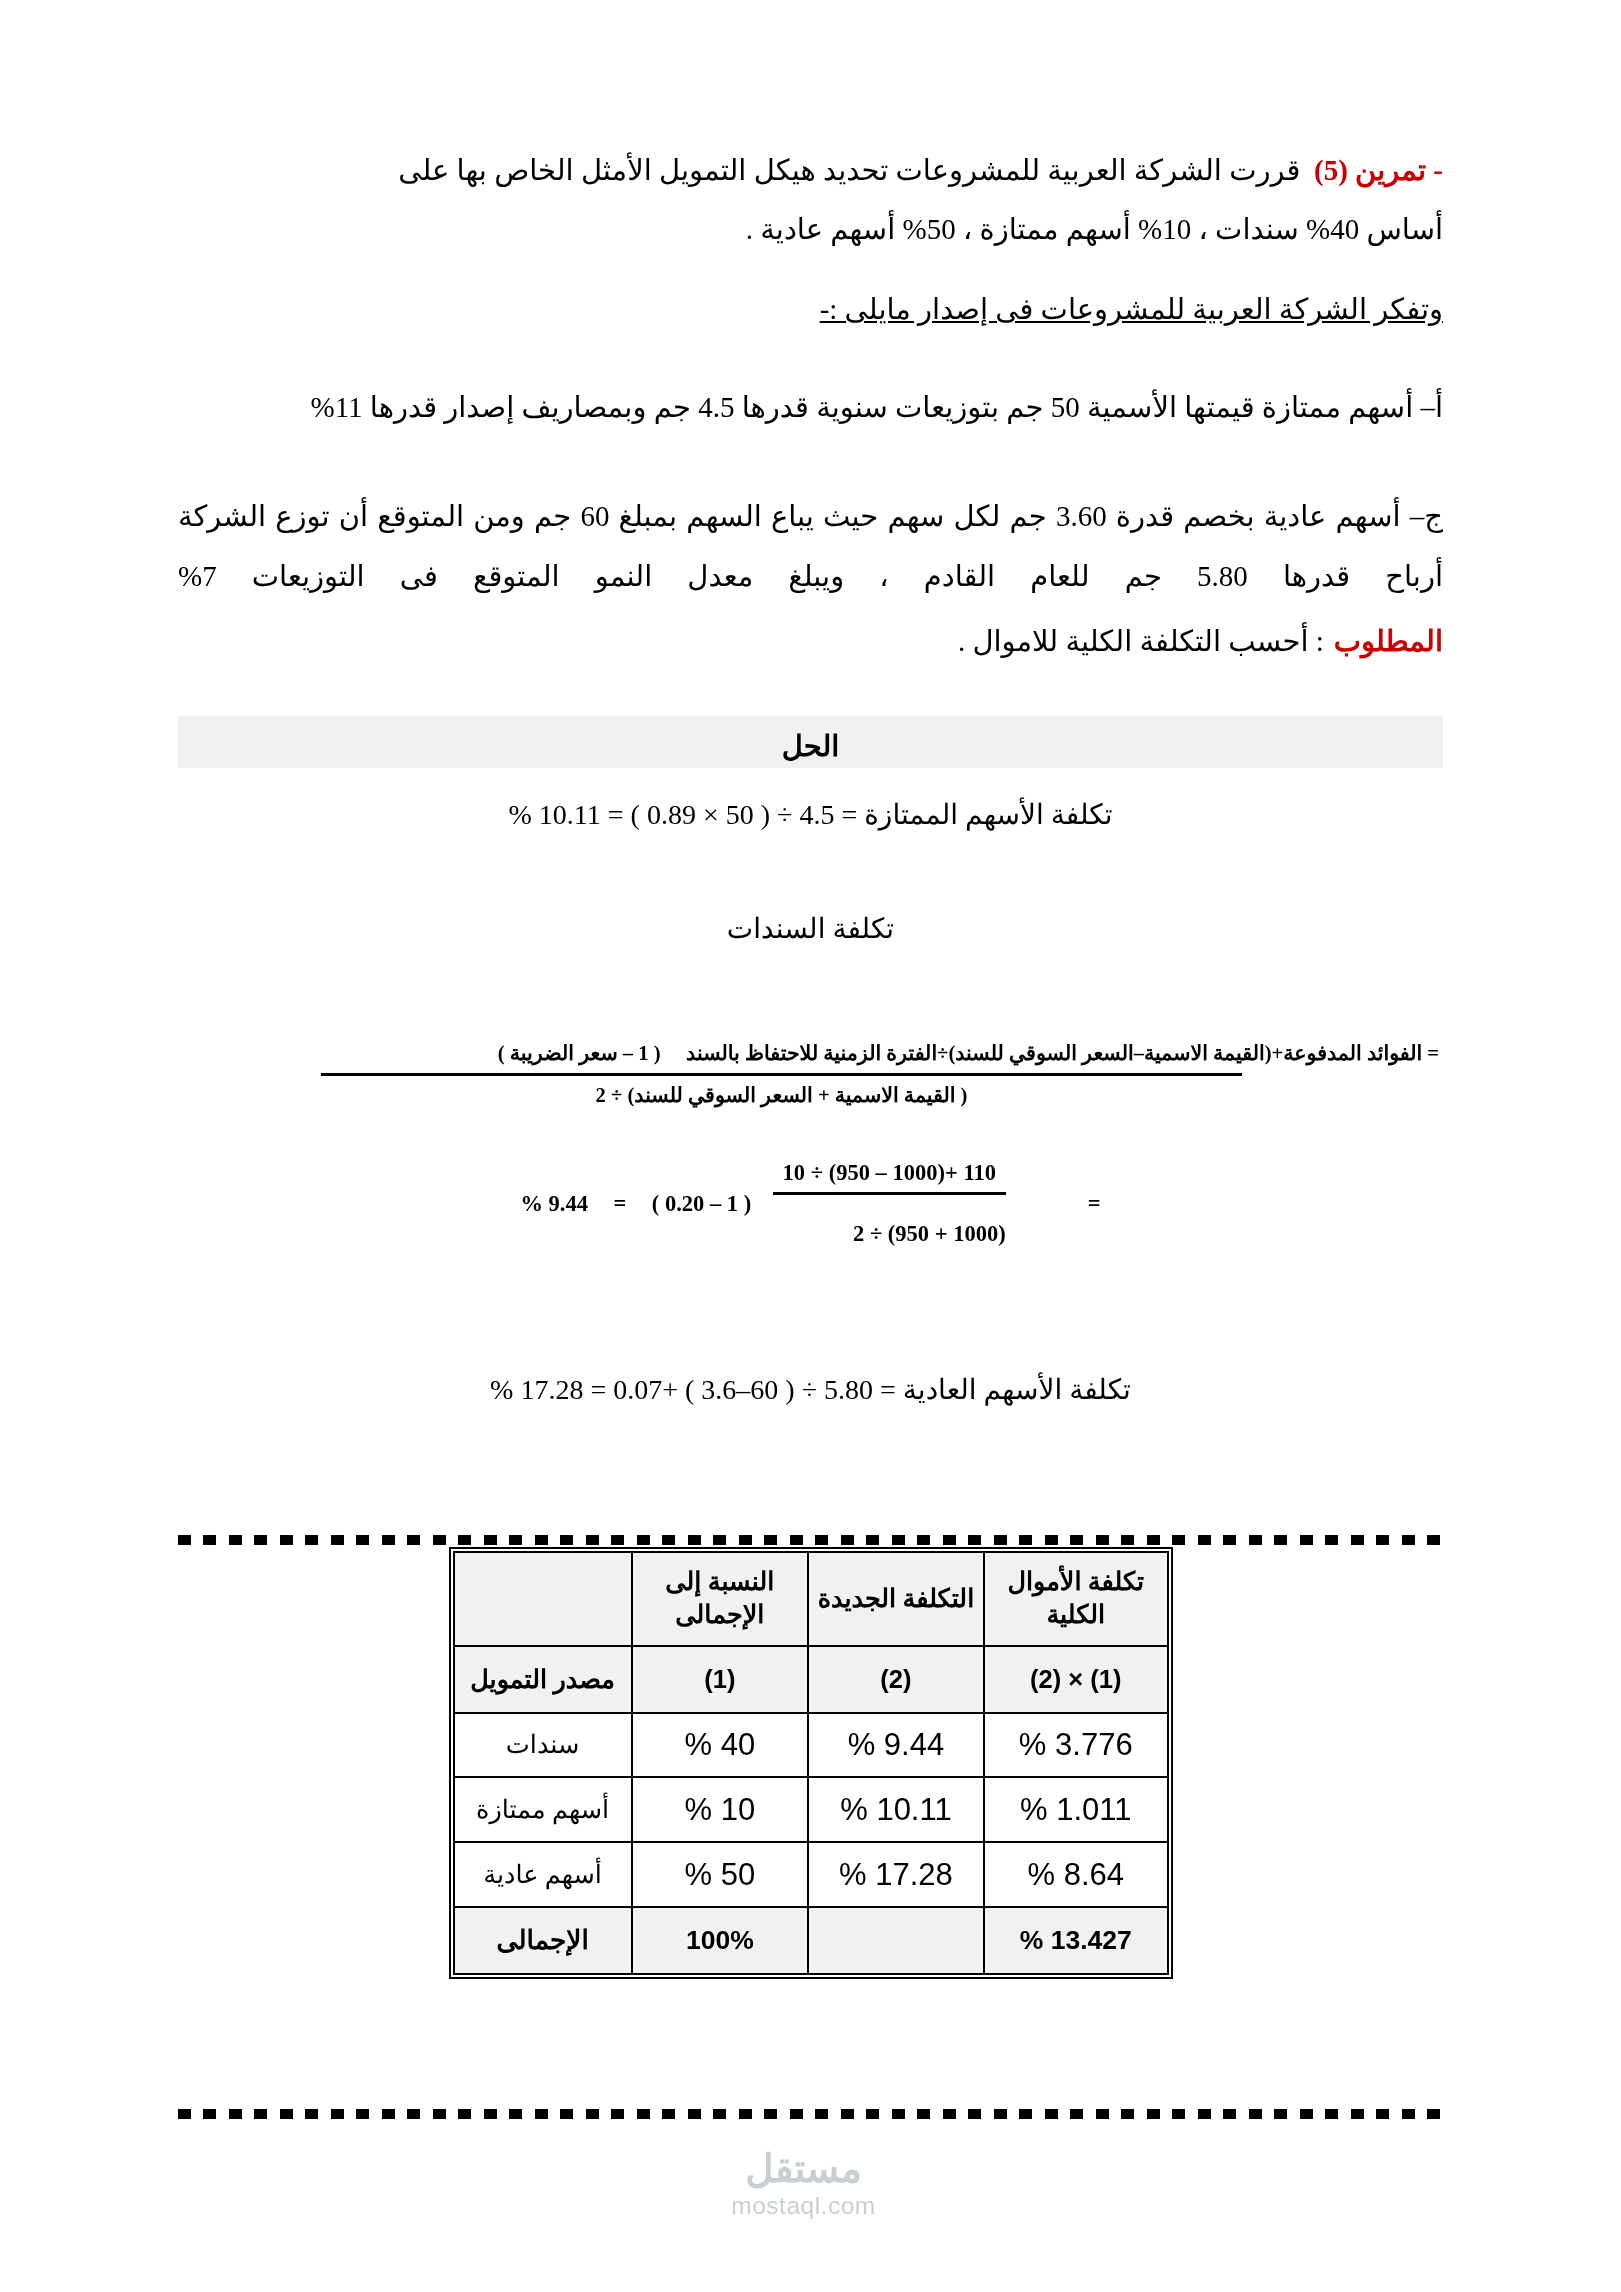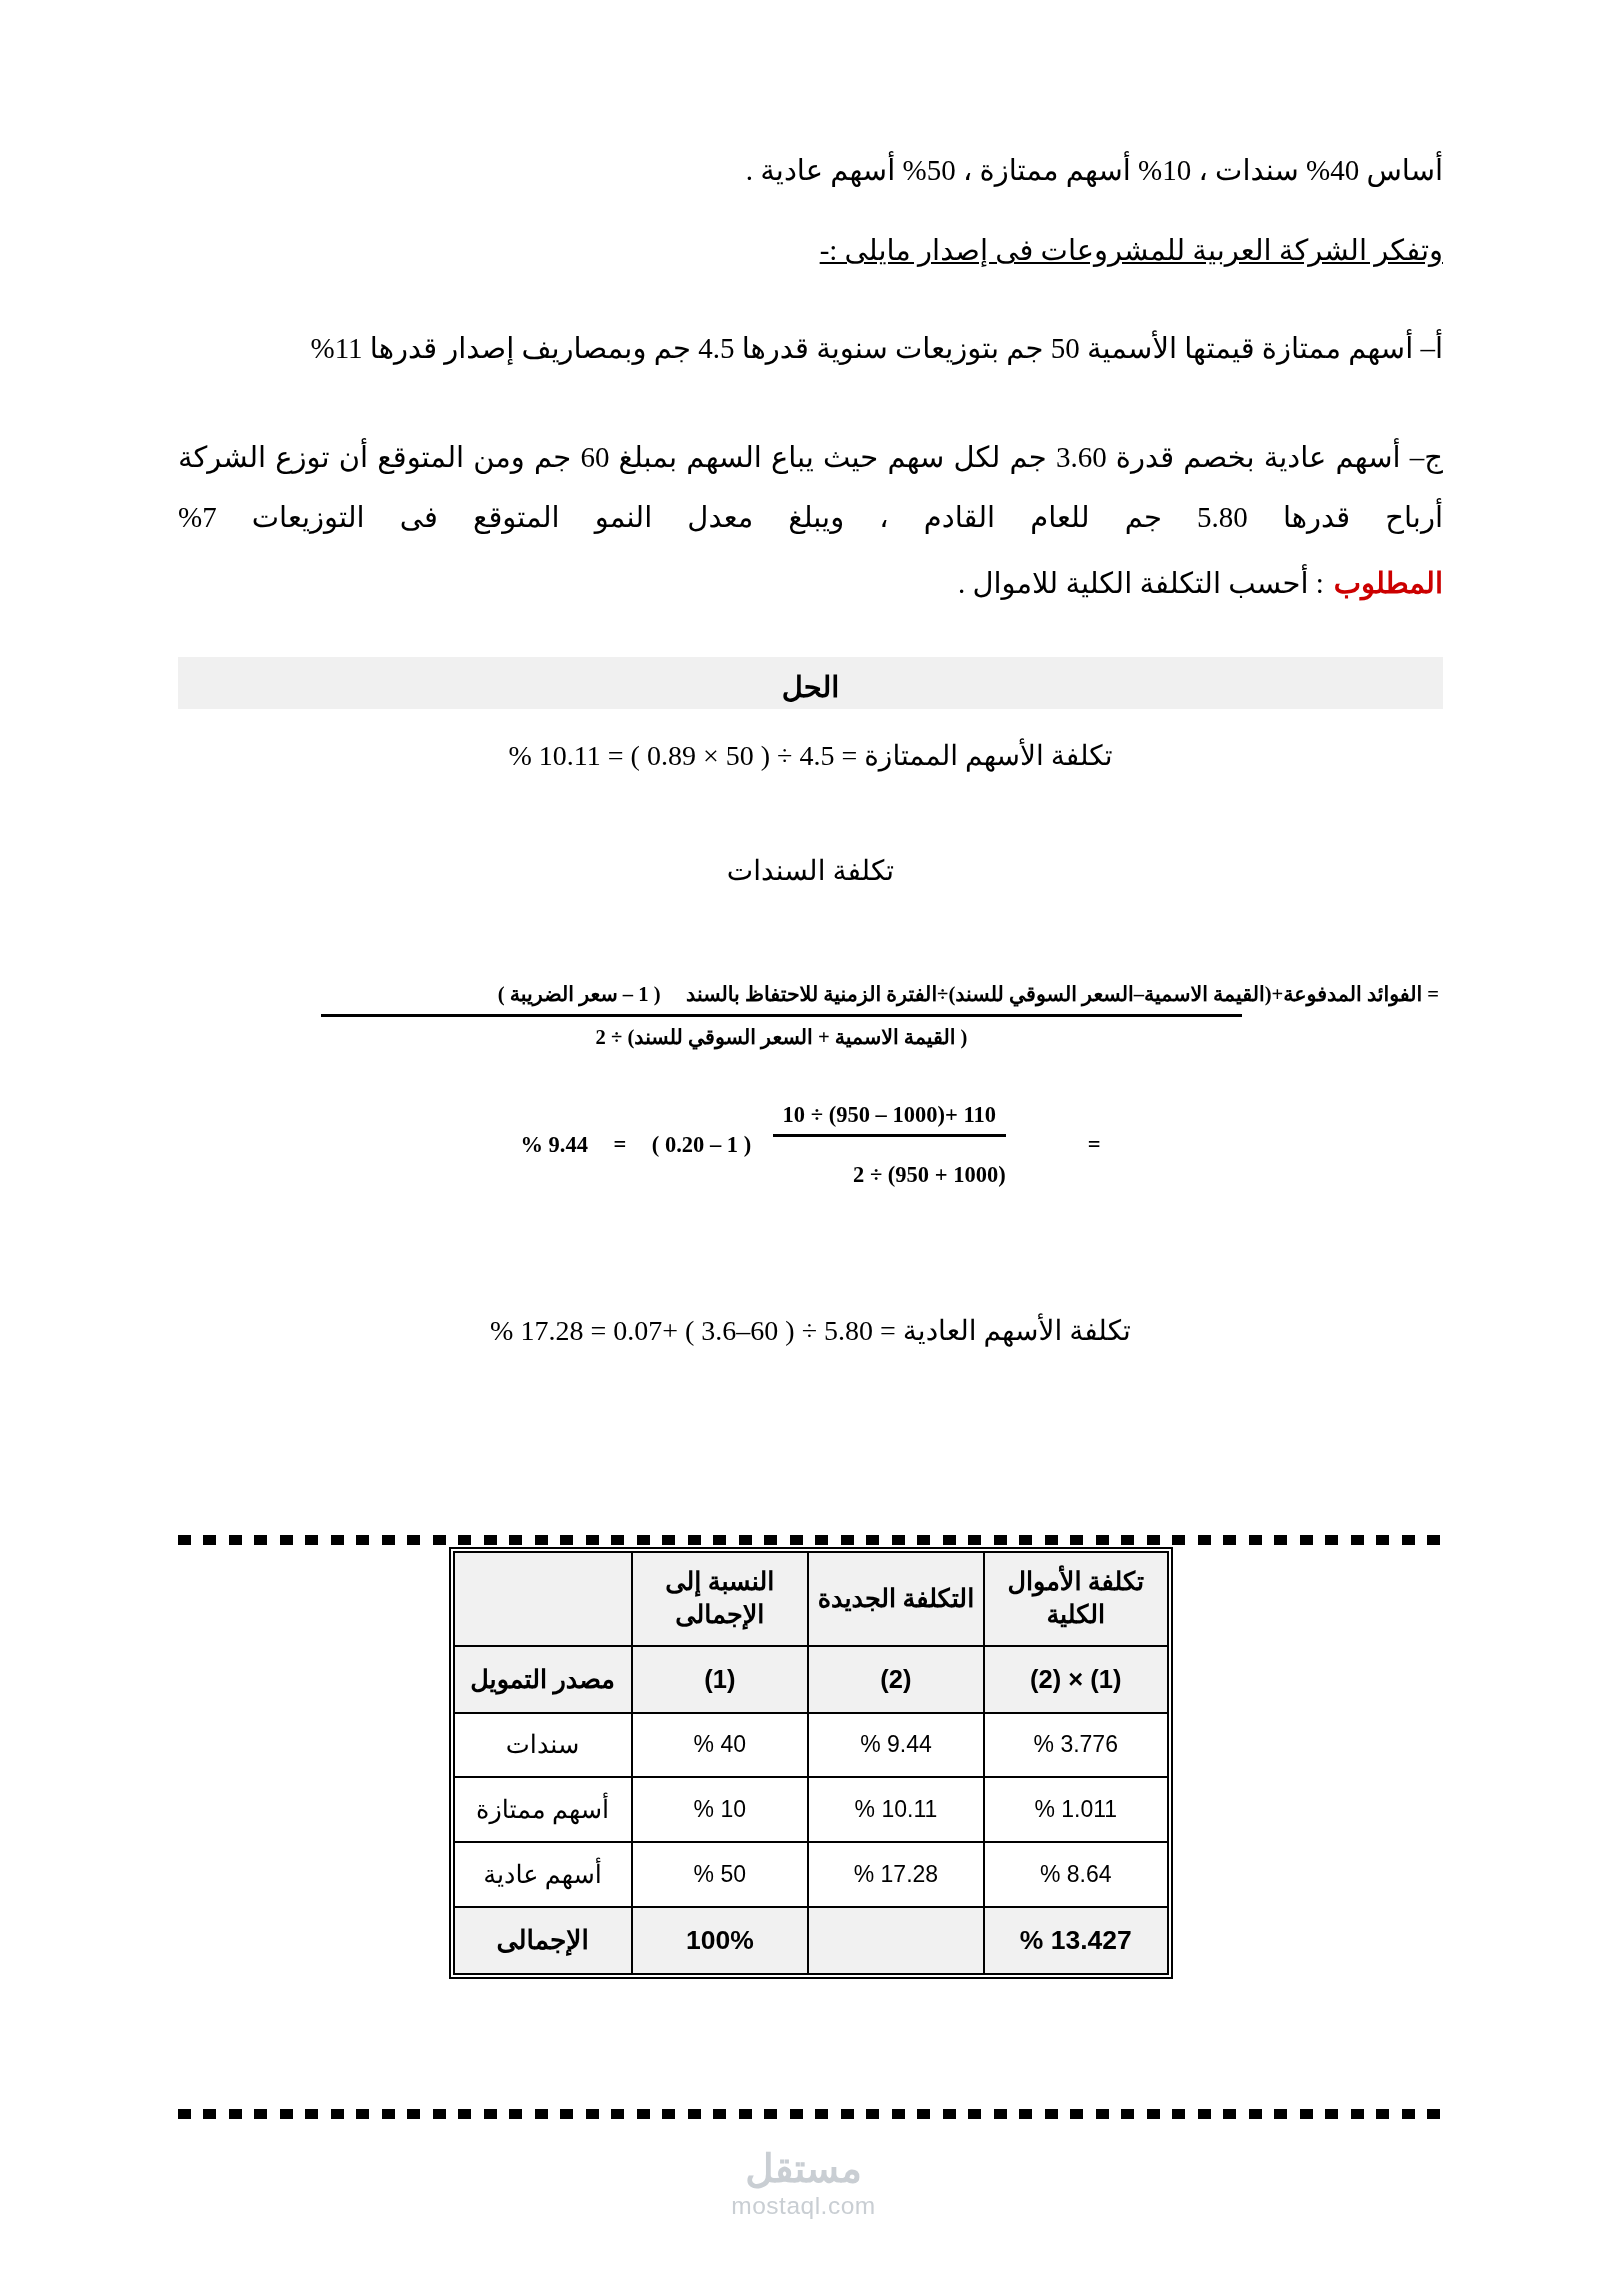--- a/index.html
+++ b/index.html
@@ -155,21 +155,21 @@
     border-collapse: collapse;
     direction: rtl;
     font-family: "Liberation Sans", "DejaVu Sans", sans-serif;
     width: 716px;
     table-layout: fixed;
   }
   table.cost-table td {
     border: 2px solid #000;
     text-align: center;
     vertical-align: middle;
-    font-size: 23px;
+    font-size: 31px;
     padding: 5.9px 3.9px;
     background: #ffffff;
   }
   table.cost-table tr.hdr td {
     background: #f1f1f1;
     font-family: "Liberation Serif", "DejaVu Serif", serif;
     font-weight: bold;
     font-size: 25.5px;
     line-height: 1.28;
     height: 80px;
@@ -231,20 +231,21 @@
     margin-top: 2px;
   }
 </style>
 </head>
 <body>
 
 <div class="page">
 
   <div class="content">
 
+    <p class="para"><span class="red bold">- تمرين (5)</span><span style="margin-right:13.7px;">قررت الشركة العربية للمشروعات تحديد هيكل التمويل الأمثل الخاص بها على</span></p>
 
     <p class="para"><span>أساس 40% سندات ، 10% أسهم ممتازة ، 50% أسهم عادية .</span></p>
 
     <div class="gap-sm"></div>
 
     <p class="para"><span class="ul">وتفكر الشركة العربية للمشروعات فى إصدار مايلى :-</span></p>
 
     <div class="gap-md"></div>
 
     <p class="para"><span>أ– أسهم ممتازة قيمتها الأسمية 50 جم بتوزيعات سنوية قدرها 4.5 جم وبمصاريف إصدار قدرها 11%</span></p>

